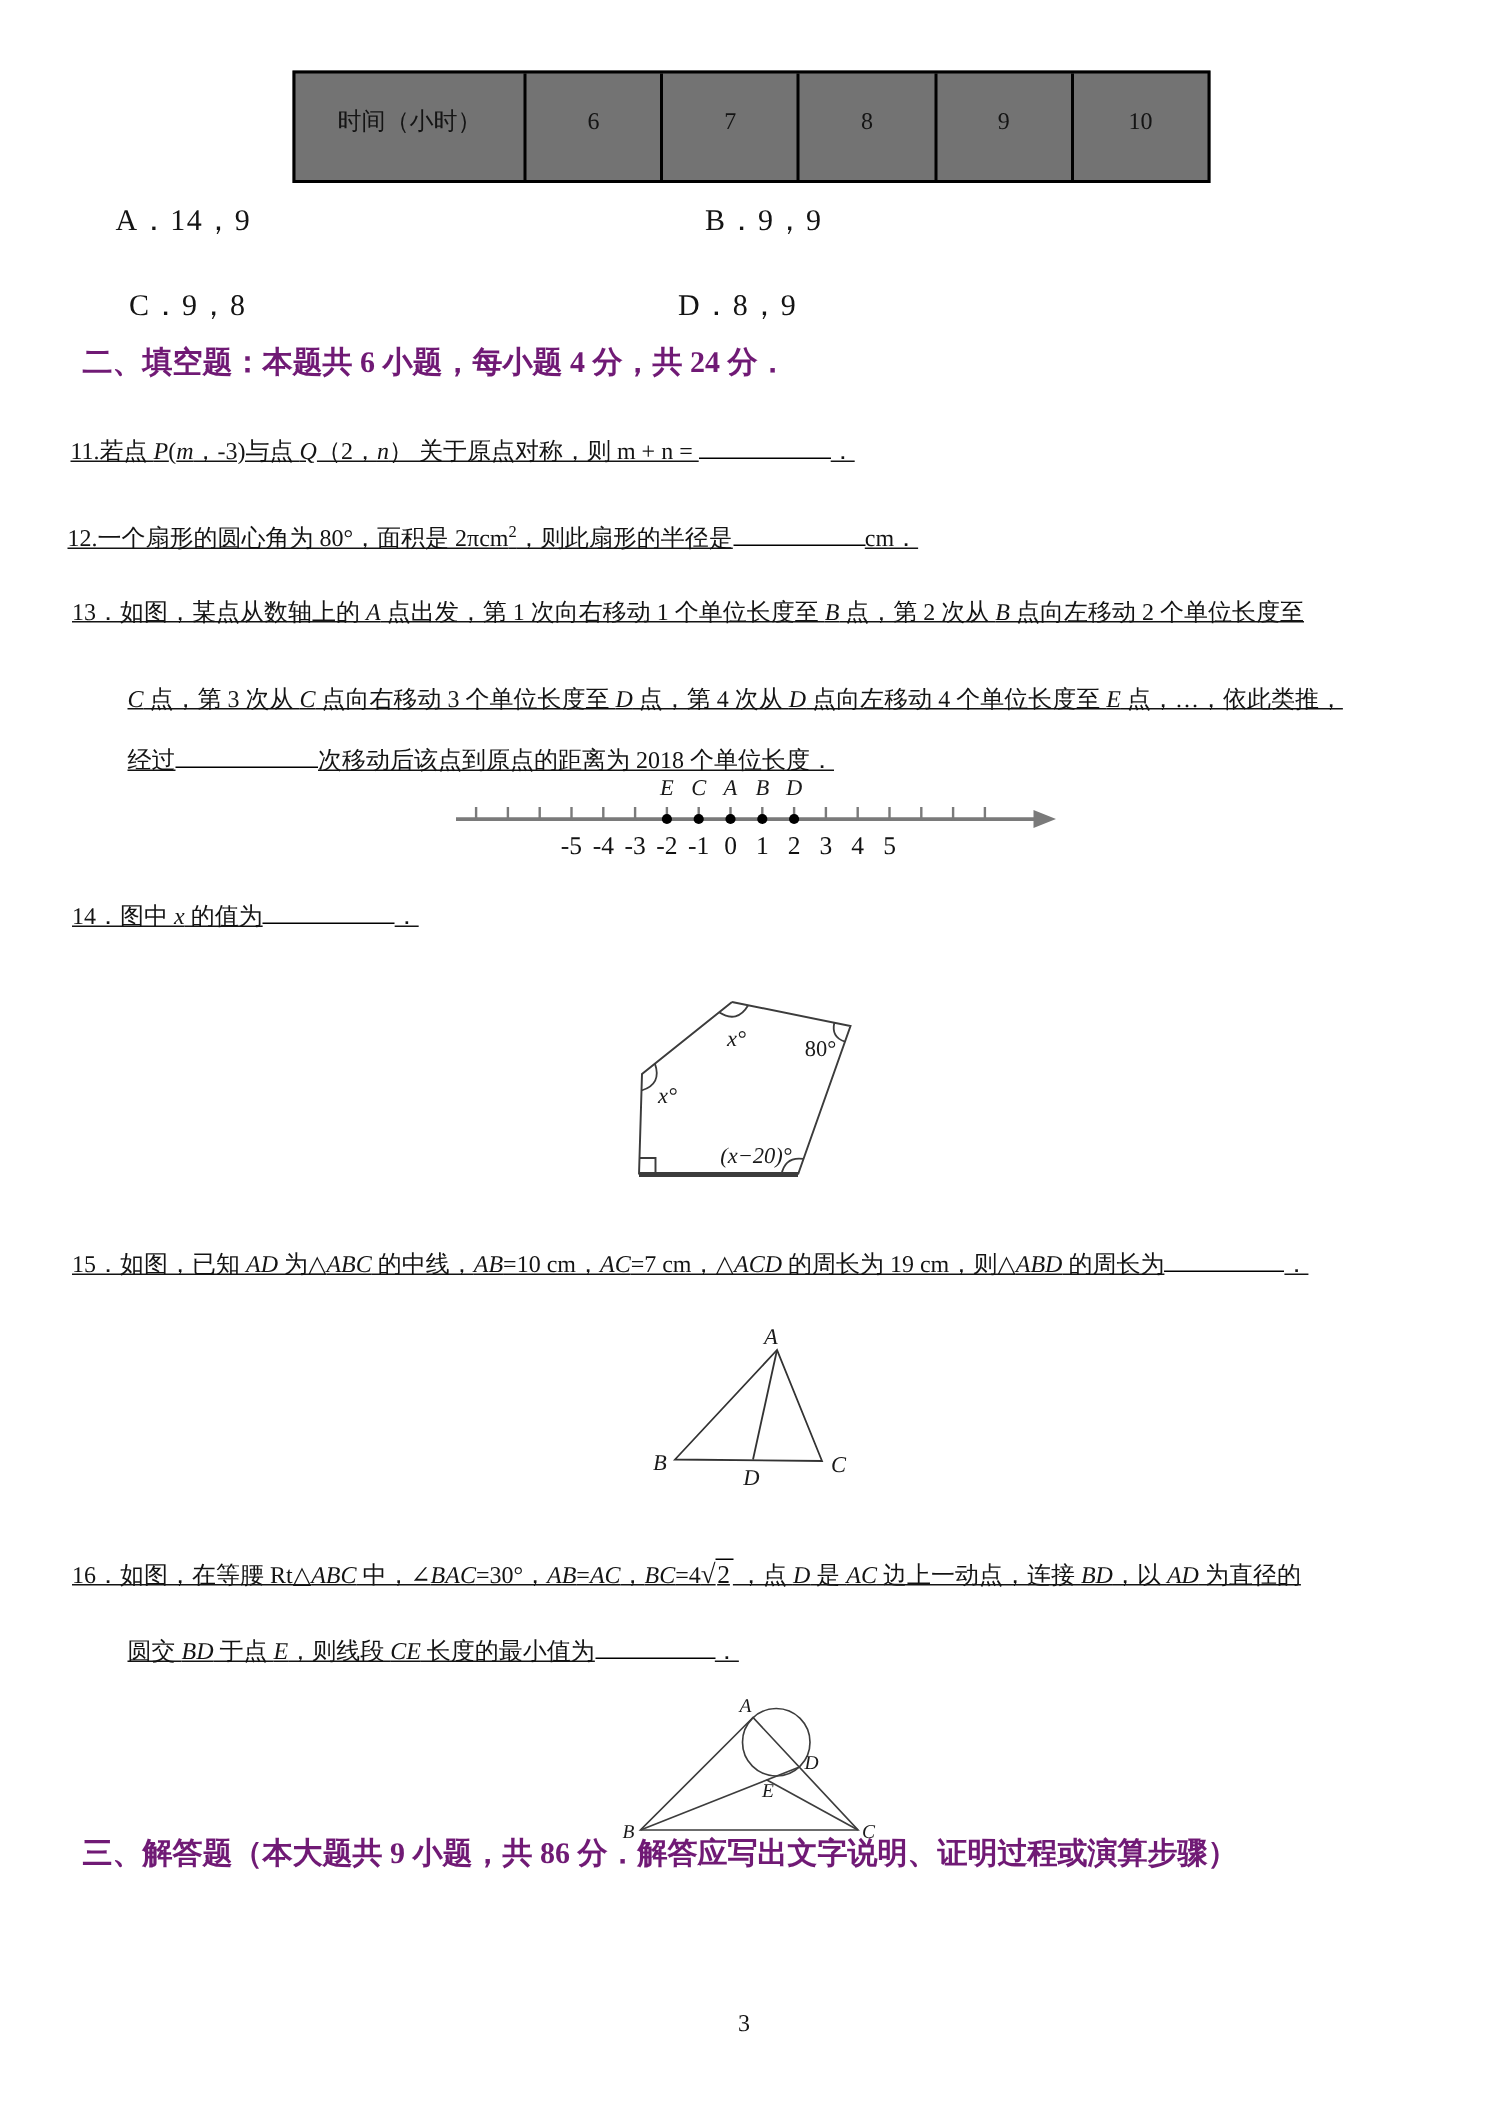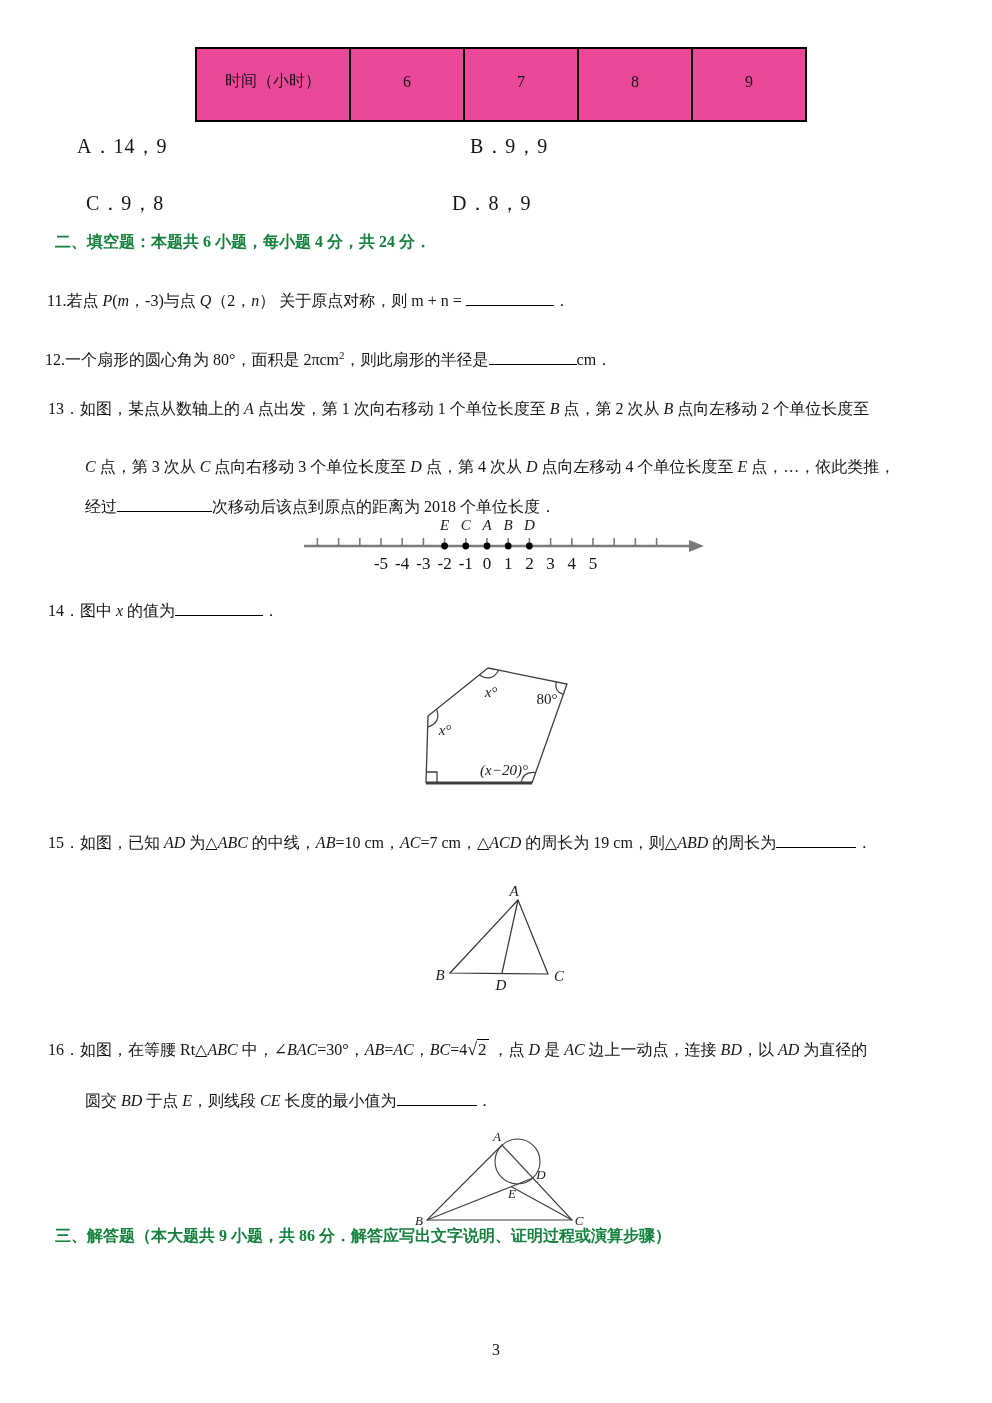--- a/index.html
+++ b/index.html
@@ -1,49 +1,50 @@
 <!DOCTYPE html>
 <html><head>
 <meta charset="utf-8">
 <style>
   html,body{margin:0;padding:0;background:#fff;}
   .page{position:relative;width:992px;height:1403px;background:#ffffff;overflow:hidden;
         font-family:"Liberation Serif","DejaVu Serif",serif;color:#141414;}
   .abs{position:absolute;}
-  .line{position:absolute;white-space:nowrap;font-size:16px;line-height:22px;}
-  .sec{position:absolute;white-space:nowrap;font-size:16px;line-height:22px;font-weight:bold;color:#15803d;}
+  .line{position:absolute;white-space:nowrap;font-size:16px;line-height:22px;text-decoration:underline;}
+  .sec{position:absolute;white-space:nowrap;font-size:20px;line-height:22px;font-weight:bold;color:#701a75;}
   .opt{position:absolute;white-space:nowrap;font-size:20px;letter-spacing:1px;}
   .it{font-style:italic;}
   .sup{font-size:11px;vertical-align:super;}
   .blank{display:inline-block;border-bottom:1.5px solid #000;height:15px;vertical-align:baseline;}
   .sq{font-size:18px;}
   .rad{border-top:1.5px solid #000;padding:0 2px 0 1px;font-size:17px;}
   
   .qtable{position:absolute;left:195px;top:47px;width:612px;height:75px;display:flex;
-          border:2px solid #000;box-sizing:border-box;background:#ec4899;}
+          border:2px solid #000;box-sizing:border-box;background:#737373;}
   .qtable .cell{flex:1;border-left:2px solid #000;display:flex;align-items:center;justify-content:center;
                 font-size:16px;padding-bottom:6px;box-sizing:border-box;}
   .qtable .cell.head{flex:0 0 152px;border-left:none;}
   
   .svgtxt{font-family:"Liberation Serif","DejaVu Serif",serif;font-size:15px;fill:#1a1a1a;}
   .svgit{font-family:"Liberation Serif","DejaVu Serif",serif;font-style:italic;font-size:15px;fill:#1a1a1a;}
   .ticknum{font-family:"Liberation Serif","DejaVu Serif",serif;font-size:17px;fill:#111;}
   .pgnum{position:absolute;left:0;top:1341px;width:992px;text-align:center;font-size:16px;}
 </style>
 </head>
 <body>
 
 <div class="page">
 
   <div class="qtable">
     <div class="cell head">时间（小时）</div>
     <div class="cell">6</div>
     <div class="cell">7</div>
     <div class="cell">8</div>
     <div class="cell">9</div>
+    <div class="cell">10</div>
   </div>
 
   <div class="opt" style="left:77px;top:133px;">A．14，9</div>
   <div class="opt" style="left:436px;top:133px;margin-left:34px;">B．9，9</div>
   <div class="opt" style="left:86px;top:190px;text-align:center;">C．9，8</div>
   <div class="opt" style="left:436px;top:190px;margin-left:16px;">D．8，9</div>
 
   <div class="sec" style="left:55px;top:231px;">二、填空题：本题共 6 小题，每小题 4 分，共 24 分．</div>
 
   <div class="line" style="left:47px;top:290px;"><span>11.若点 </span><span class="it">P</span><span>(</span><span class="it">m</span><span>，-3)与点 </span><span class="it">Q</span><span>（2，</span><span class="it">n</span><span>） 关于原点对称，则 m + n = </span><span class="blank" style="width: 88px;"></span><span>．</span></div>

